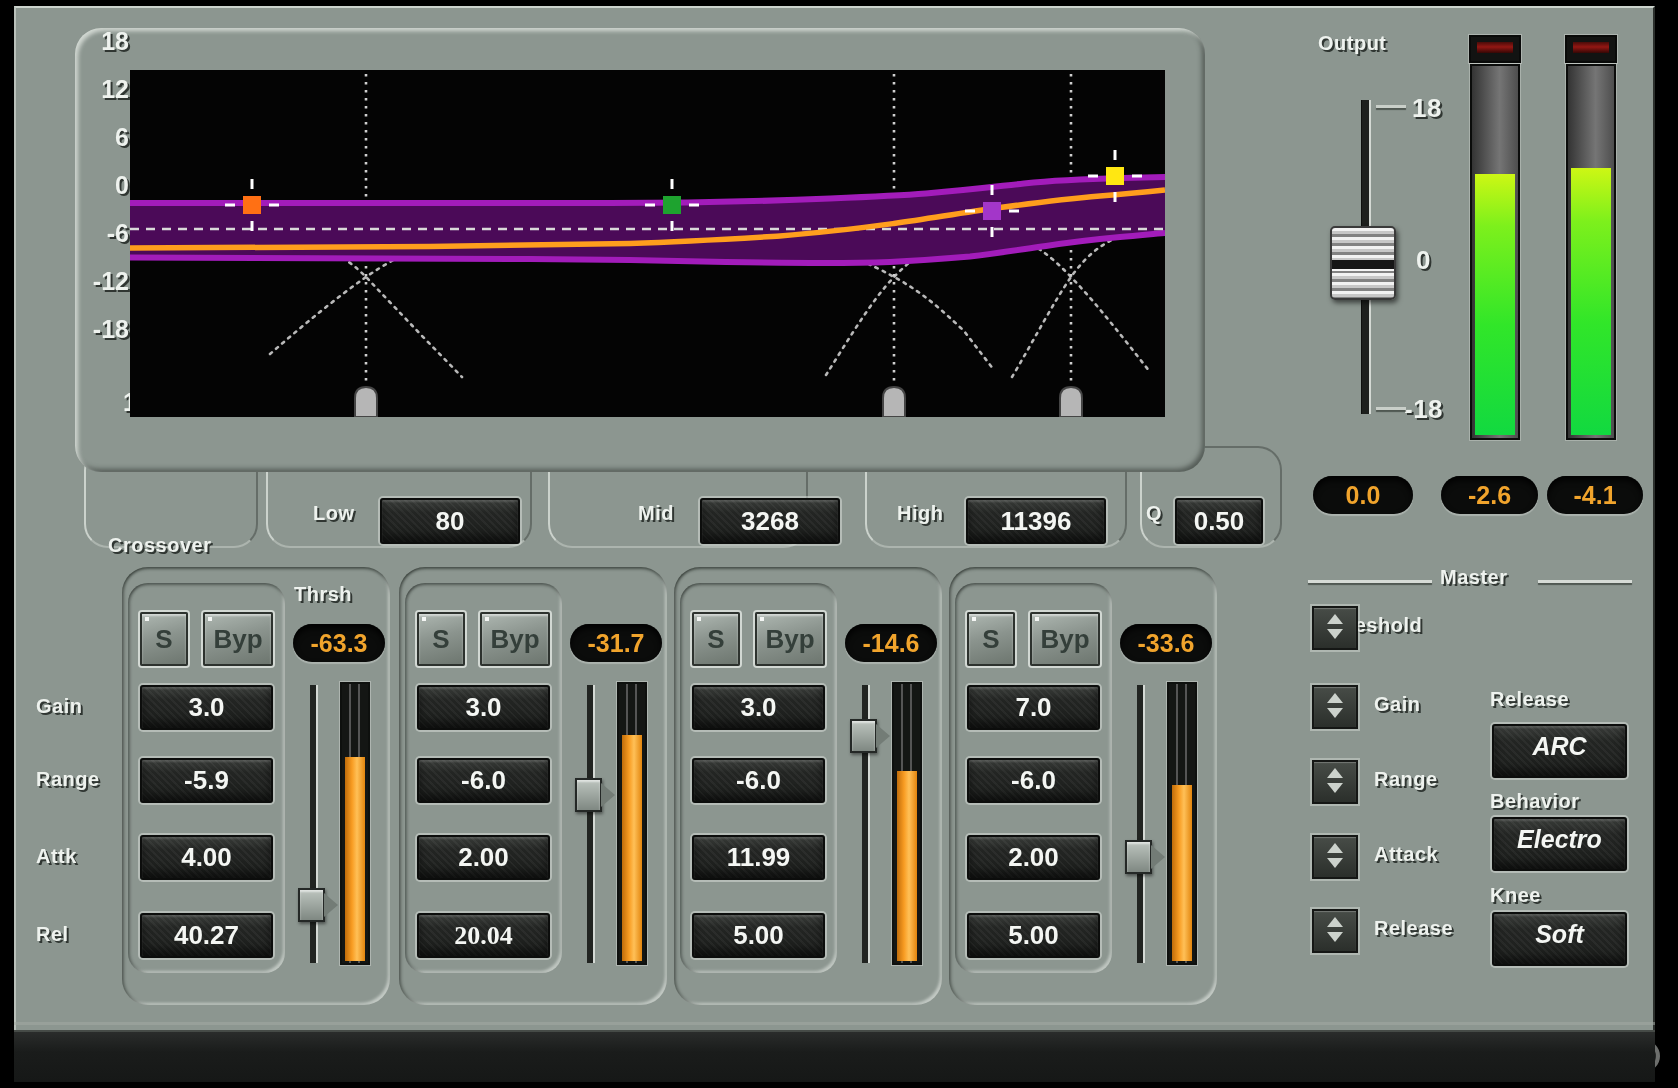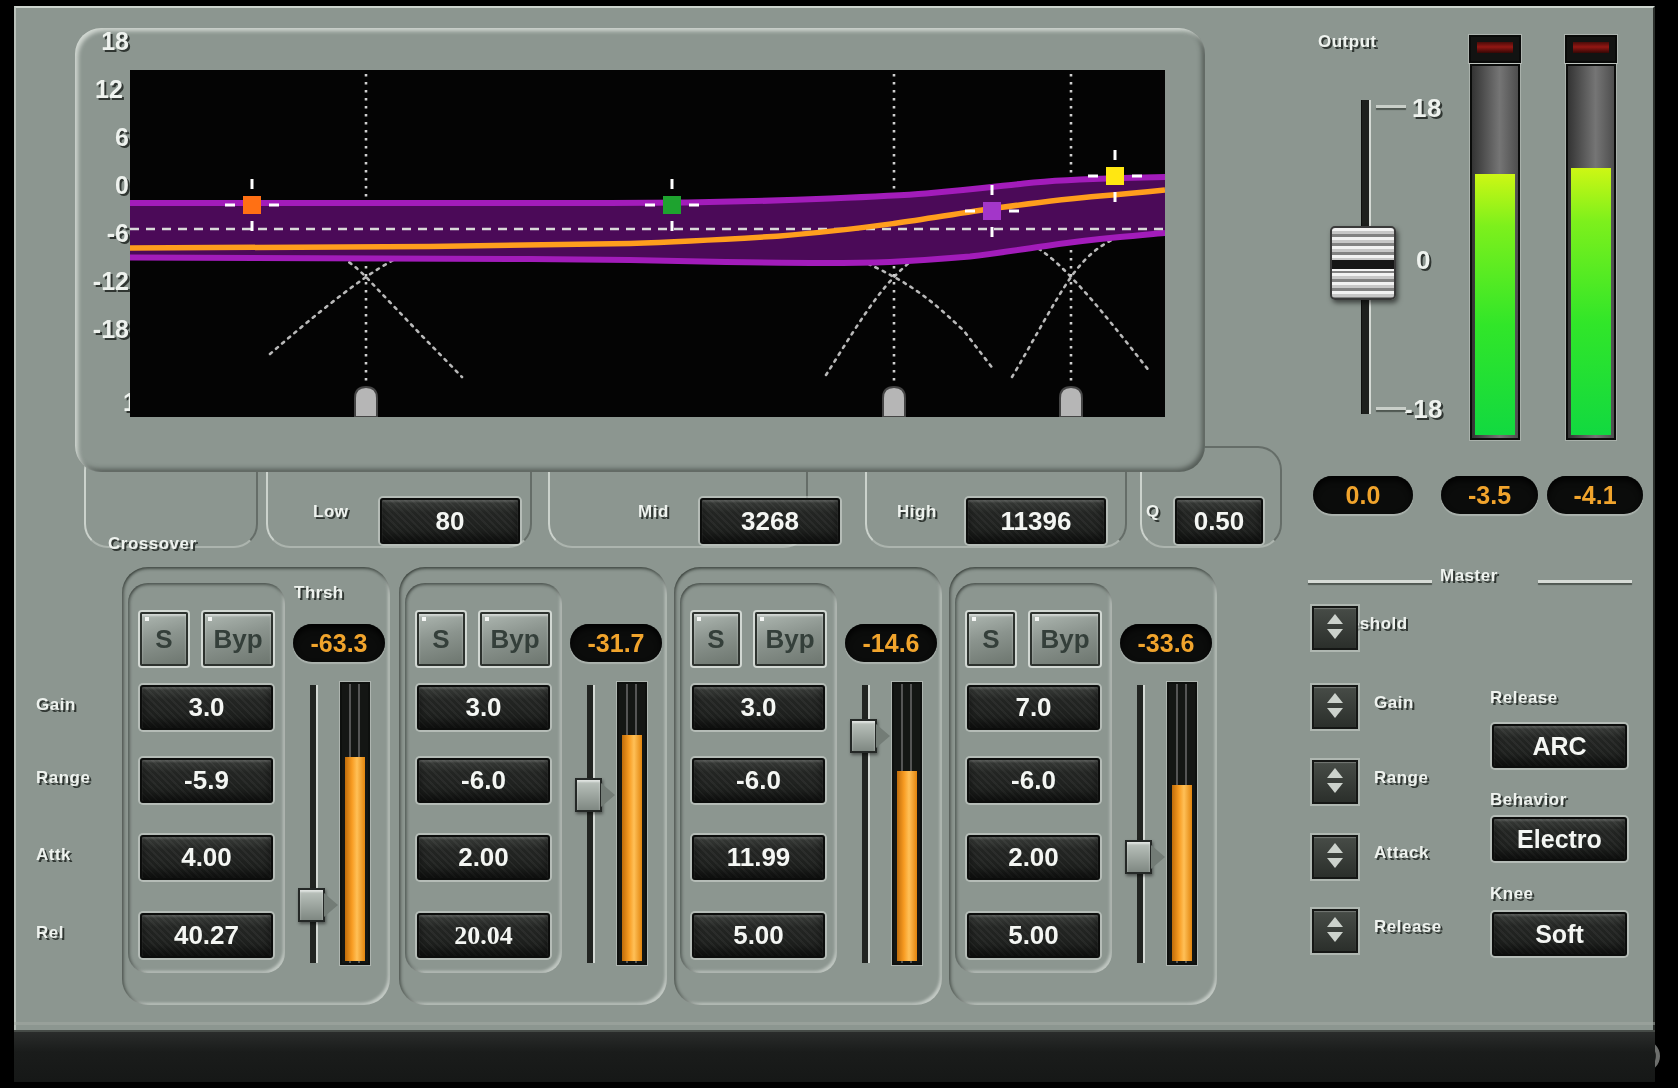--- a/index.html
+++ b/index.html
@@ -1,20 +1,20 @@
 <!DOCTYPE html>
 <html><head>
 <meta charset="utf-8">
 <style>
   html,body{margin:0;padding:0;background:#000;}
   .stage{position:relative;width:1678px;height:1088px;background:#000;overflow:hidden;
          font-family:"Liberation Sans",sans-serif;}
   .panel{position:absolute;left:14px;top:6px;width:1641px;height:1076px;background:#8c9690;
          border-top:2px solid #cdd4ce;border-left:2px solid #bac1bb;border-right:2px solid #2c302d;box-sizing:border-box;}
-  .lbl{position:absolute;font-weight:bold;font-size:17px;color:#eef2ee;
+  .lbl{position:absolute;font-weight:bold;font-size:20px;color:#eef2ee;
        text-shadow:2px 2px 0 rgba(32,38,34,.85);letter-spacing:.5px;white-space:nowrap;}
   
   .graphpanel{position:absolute;left:75px;top:28px;width:1130px;height:444px;background:#8c9690;
       border-radius:26px;z-index:3;
       box-shadow:inset 3px 3px 4px rgba(222,228,222,.85), inset -3px -3px 5px rgba(38,44,40,.55);}
   .plot{position:absolute;left:130px;top:70px;width:1035px;height:347px;background:#040404;z-index:4;
       box-shadow:0 0 0 2px #23282 4,0 0 0 2px #272c29, 2px 2px 2px rgba(230,235,230,.35);}
   .ytick{position:absolute;width:40px;text-align:right;font-weight:bold;font-size:25px;color:#eef2ee;
       text-shadow:2px 2px 0 rgba(32,38,34,.85);z-index:5;}
   .xtick{position:absolute;width:70px;text-align:center;font-weight:bold;font-size:25px;color:#eef2ee;
@@ -78,21 +78,21 @@
       background:linear-gradient(90deg,#c06c0a,#f89c22 35%,#ffc057 60%,#e2850e);}
   .thrshpill{left:171px;top:57px;width:92px;}
   
   .mline{position:absolute;height:3px;background:#d6dbd6;box-shadow:0 2px 1px rgba(40,46,42,.6);z-index:2;}
   .stepper{position:absolute;left:1312px;width:46px;height:44px;box-sizing:border-box;cursor:pointer;z-index:2;
       background:linear-gradient(180deg,#474c47,#2b2f2b);border:2px solid #151715;
       box-shadow:0 0 0 2px rgba(210,216,210,.5), inset 0 1px 1px rgba(255,255,255,.25);}
   .tri{width:0;height:0;margin:6px auto 0;}
   .tri.up{border-left:8px solid transparent;border-right:8px solid transparent;border-bottom:10px solid #ccd2cc;}
   .tri.dn{margin-top:5px;border-left:8px solid transparent;border-right:8px solid transparent;border-top:10px solid #ccd2cc;}
-  .mbtn{width:135px;height:44px;line-height:40px;font-size:25px;cursor:pointer;}
+  .mbtn{width:135px;height:54px;line-height:40px;font-size:25px;cursor:pointer;font-style:italic;}
   
   .bottombar{position:absolute;left:14px;top:1030px;width:1641px;height:52px;z-index:3;
       background:linear-gradient(180deg,#2a2c2b,#1a1c1b 40%,#161817);
       border-top:2px solid #464b47;box-sizing:border-box;}
   .bottomsep{position:absolute;left:14px;top:1022px;width:1641px;height:3px;background:#a2a9a3;opacity:.55;z-index:3;}
   .logo{position:absolute;width:32px;height:32px;border-radius:50%;border:4px solid #6d6f6d;background:#242625;
       box-sizing:border-box;cursor:pointer;}
   .logo::after{content:'';position:absolute;left:7px;top:5px;width:10px;height:14px;background:#8a8c8a;border-radius:3px;}
   .title{position:absolute;font-weight:bold;font-size:27px;color:#eef1ee;text-shadow:1px 2px 2px #000;
       text-align:right;white-space:nowrap;}
@@ -105,21 +105,21 @@
   <div class="panel"></div>
 
   <div class="tab" style="left:84px;width:174px;"></div>
   <div class="tab" style="left:266px;width:266px;"></div>
   <div class="tab" style="left:548px;width:260px;"></div>
   <div class="tab" style="left:865px;width:262px;"></div>
   <div class="tab" style="left:1140px;width:142px;"></div>
 
   <div class="graphpanel">
     <div class="ytick" style="left:14px;top:-1px;">18</div>
-    <div class="ytick" style="left:14px;top:47px;text-align:center;">12</div>
+    <div class="ytick" style="left:14px;top:47px;">12</div>
     <div class="ytick" style="left:14px;top:95px;">6</div>
     <div class="ytick" style="left:14px;top:143px;">0</div>
     <div class="ytick" style="left:14px;top:191px;">-6</div>
     <div class="ytick" style="left:14px;top:239px;">-12</div>
     <div class="ytick" style="left:14px;top:287px;">-18</div>
 
     <div class="xtick" style="left:27px;top:360px;">16</div>
     <div class="xtick" style="left:126px;top:360px;">32</div>
     <div class="xtick" style="left:224px;top:360px;">64</div>
     <div class="xtick" style="left:323px;top:360px;">128</div>
@@ -219,21 +219,21 @@
     <div class="fill" style="top:108px;"></div>
   </div>
   <div class="clip" style="left:1565px;top:35px;">
       <div class="bar"></div>
     </div>
   <div class="meter" style="left:1566px;top:64px;">
     <div class="fill" style="top:102px;"></div>
   </div>
 
   <div class="pill" style="left:1313px;top:476px;width:100px;">0.0</div>
-  <div class="pill" style="left:1441px;top:476px;width:97px;">-3.5</div>
+  <div class="pill" style="left:1441px;top:476px;width:97px;">-2.6</div>
   <div class="pill" style="left:1547px;top:476px;width:96px;">-4.1</div>
 
   <div class="lbl" style="left:36px;top:695px;">Gain</div>
   <div class="lbl" style="left:36px;top:768px;">Range</div>
   <div class="lbl" style="left:36px;top:845px;">Attk</div>
   <div class="lbl" style="left:36px;top:923px;">Rel</div>
 
   <div class="band" style="left:122px;">
     <div class="subpanel"></div>
     <div class="sbbtn" style="left:18px;width:48px;">S</div>

